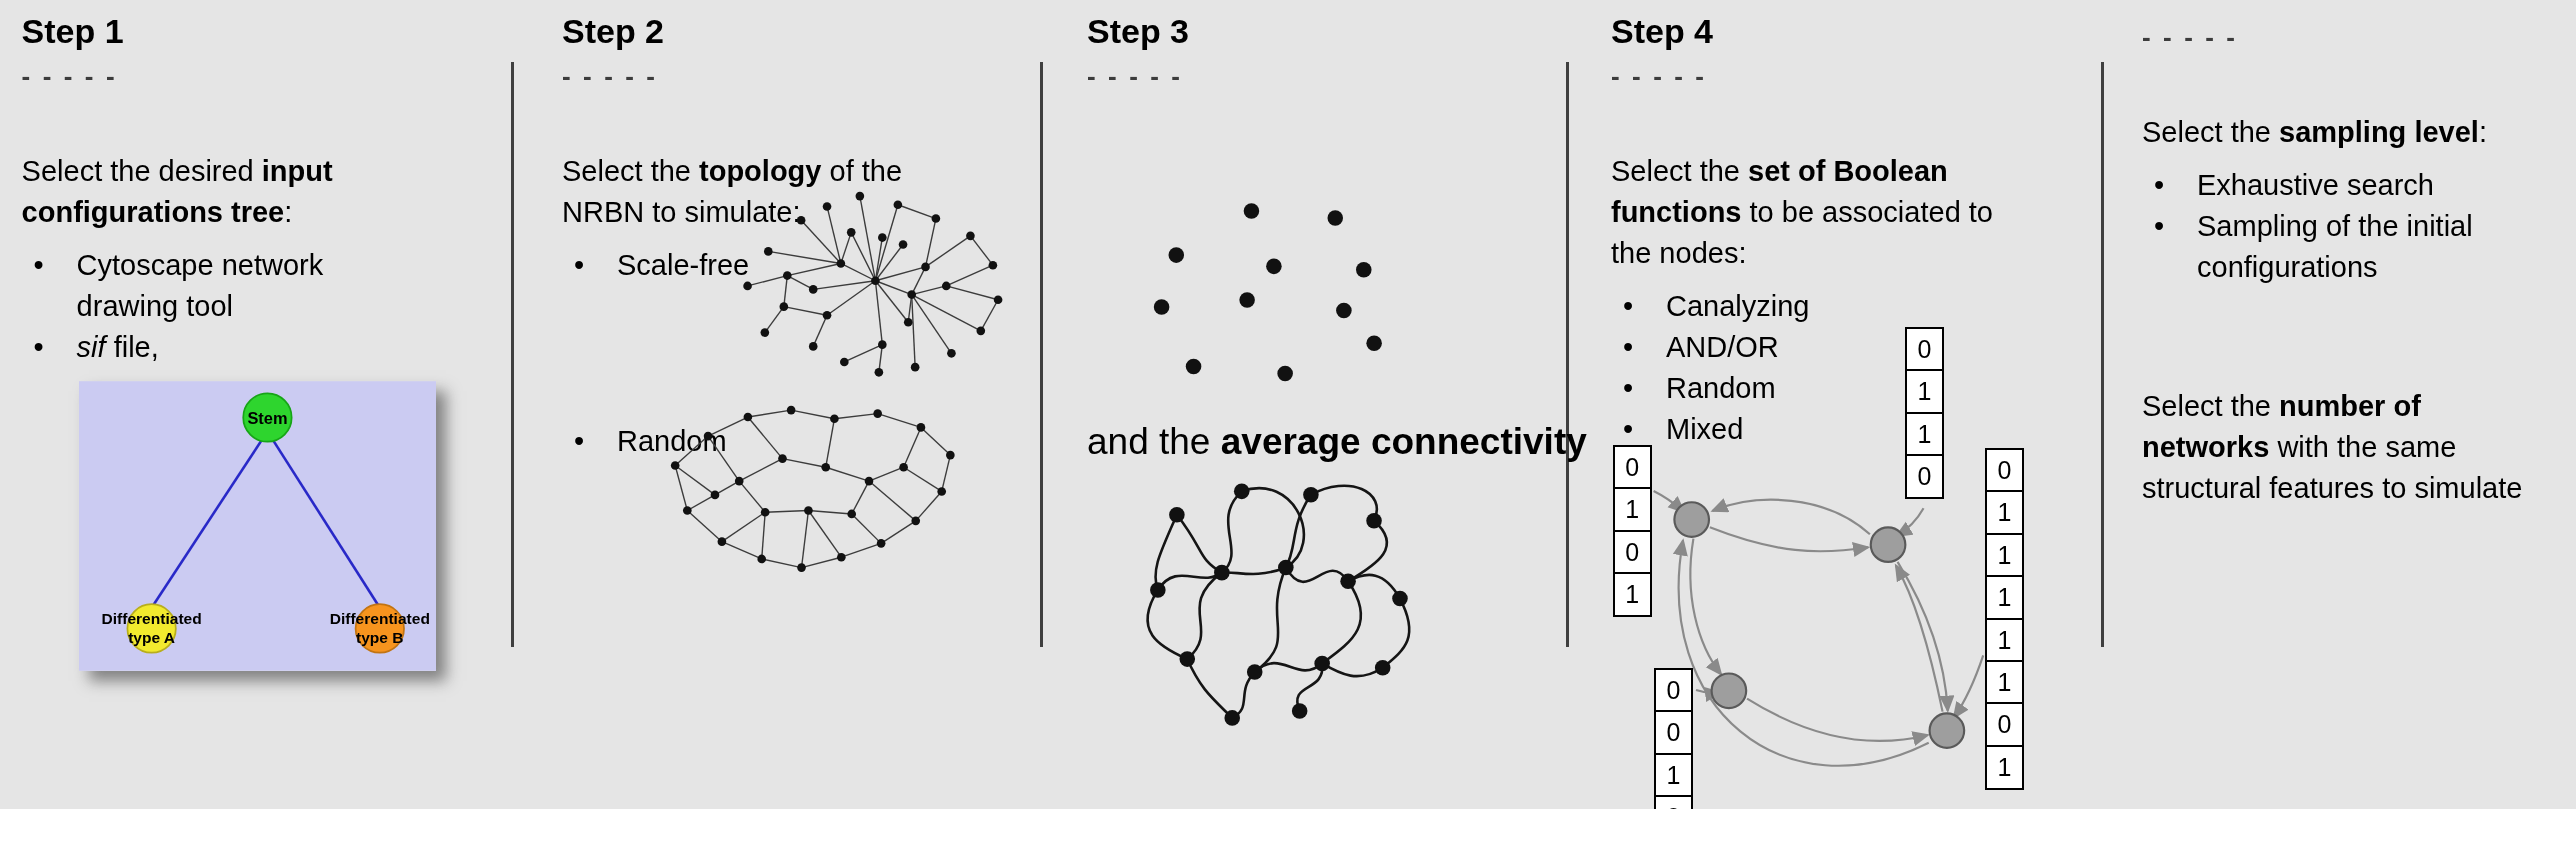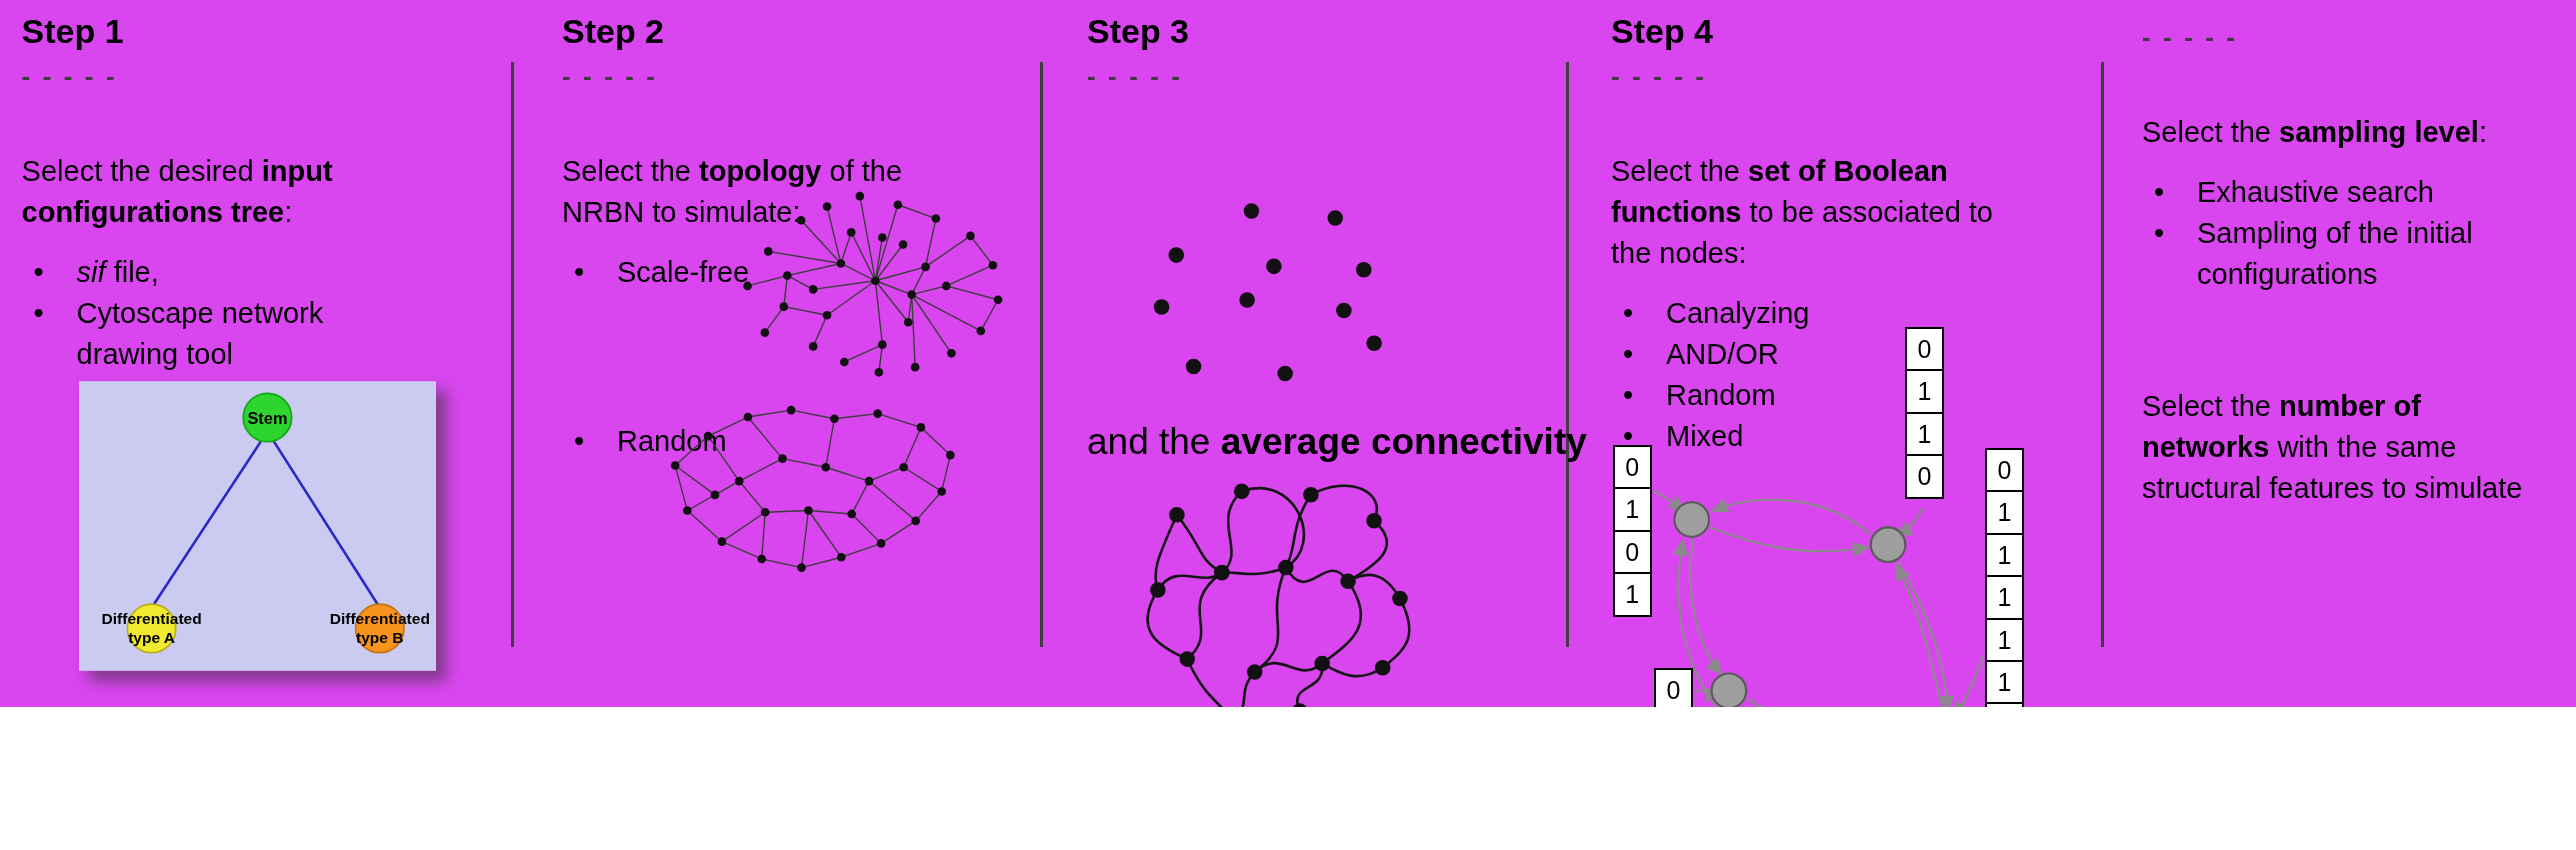--- a/index.html
+++ b/index.html
@@ -1,24 +1,24 @@
 <!DOCTYPE html>
 <html style="font-size:14px"><head>
 <meta charset="utf-8">
 <style>
   * { margin:0; padding:0; box-sizing:border-box; }
   html,body { background:#ffffff; }
   body { font-family:"Liberation Sans", sans-serif; color:#000; }
-  .canvas { position:relative; width:2576px; height:707px; background:#d946ef; overflow:hidden;padding-left:20px; }
+  .canvas { position:relative; width:2576px; height:809px; background:#e5e5e5; overflow:hidden;padding-left:20px; }
 
   .col { position:absolute; top:12px; }
   .step-title { font-size:34px; font-weight:700; }
   .dashes { font-size:26px; font-weight:700; color:#3c3c3c; letter-spacing:2.6px; margin-top:10.4px; }
   .body-text { font-size:29px; line-height:41px; margin-top:59px; }
-  .bullets { list-style:none; margin-top:19px; }
+  .bullets { list-style:none; margin-top:12px; }
   .bullet { position:relative; padding-left:55px; font-size:29px; line-height:41px; }
   .bullet::before { content:"\2022"; position:absolute; left:12px; top:0; }
   .abs { position:absolute; }
   .vdiv { position:absolute; top:62px; height:585px; width:2.6px; background:#3f3f3f; }
 
   .tree-box { position:absolute; left:79px; top:381px; width:357px; height:290px;
               box-shadow:10.4px 10.4px 14px rgba(50,50,50,0.55); }
 
   .bool-diagram { position:absolute; left:1611px; top:318px; width:433px; height:532px; }
   .ttable { position:absolute; display:flex; flex-direction:column; }
@@ -36,22 +36,22 @@
   <div class="vdiv" style="left:511px"></div>
   <div class="vdiv" style="left:1040px"></div>
   <div class="vdiv" style="left:1566px"></div>
   <div class="vdiv" style="left:2101px"></div>
 
   <div class="col" style="left:21.6px; width:485px">
     <div class="step-title">Step 1</div>
     <div class="dashes">- - - - -</div>
     <p class="body-text"><span>Select the desired </span><b>input</b><br><b>configurations tree</b><span>:</span></p>
     <ul class="bullets">
+      <li class="bullet"><span>Cytoscape network</span><br><span>drawing tool</span></li>
       <li class="bullet"><i>sif</i><span> file,</span></li>
-      <li class="bullet"><span>Cytoscape network</span><br><span>drawing tool</span></li>
     </ul>
   </div>
 
   <div class="tree-box">
     <svg width="357" height="290" viewBox="0 0 413 335">
       <rect x="0" y="0" width="413" height="335" fill="#CBCBF2"></rect>
       <line x1="218" y1="58" x2="84" y2="262" stroke-width="3" stroke="#2929C8"></line>
       <line x1="218" y1="58" x2="348" y2="262" stroke-width="3" stroke="#2929C8"></line>
       <circle cx="218" cy="42" r="28" stroke="#17a517" stroke-width="2" fill="#2ED52E"></circle>
       <text x="218" y="49" text-anchor="middle" font-size="19" font-weight="bold" fill="#000">Stem</text>

